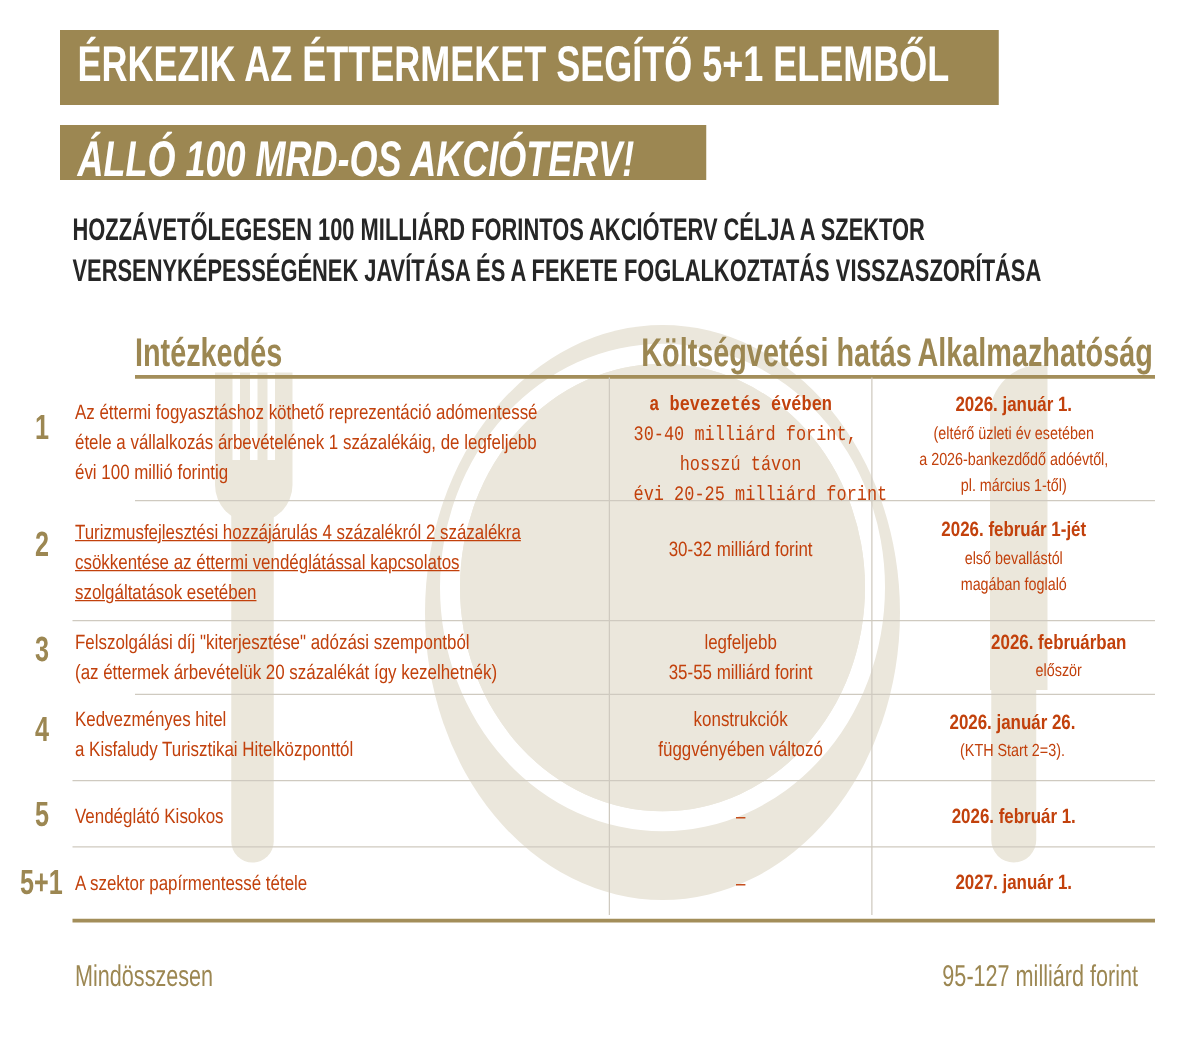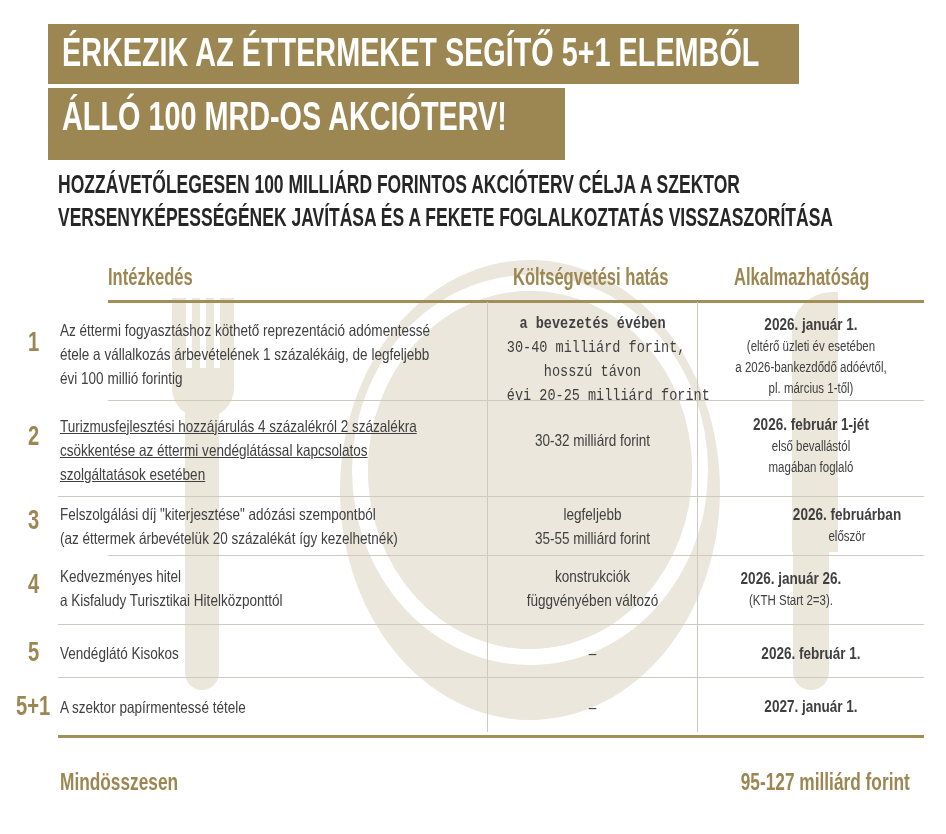--- a/index.html
+++ b/index.html
@@ -5,68 +5,68 @@
   html, body { margin: 0; padding: 0; background: #ffffff; }
   body { width: 946px; height: 834px; position: relative; overflow: hidden;
          font-family: "Liberation Sans", "DejaVu Sans", sans-serif; color: #2b2b2b; }
 
   
   .banner { position: absolute; left: 48px; background: #9c8752; color: #fff;
             font-weight: bold; font-size: 40px; letter-spacing: 0px; line-height: 56px;
             padding: 0 12px 0 14px; white-space: nowrap; overflow: hidden; }
   .banner span { display:inline-block; transform: scaleX(0.72); transform-origin: left center; }
   #banner1 { top: 24px; width: 725px; height: 60px; text-align: center; }
-  #banner2 { top: 88px; width: 491px; height: 72px; }
+  #banner2 { top: 100px; width: 491px; height: 44px; font-style: italic; }
 
   .subtitle { position: absolute; left: 58px; font-weight: bold; font-size: 25px; color: #262626;
               white-space: nowrap; line-height: 32px; }
   .subtitle span { display:inline-block; transform: scaleX(0.70); transform-origin: left center; }
   #sub1 { top: 168px; }
   #sub2 { top: 201px; }
 
   
   .bg { position: absolute; background: #ebe7db; }
   #plate-outer { left: 340px; top: 260px; width: 380px; height: 460px; border-radius: 50%; background:#ebe7dc; }
   #plate-ring { left: 352px; top: 275px; width: 356px; height: 390px; border-radius: 50%; background: transparent;
                 border: 16px solid #ffffff; box-sizing: border-box; }
   #plate-inner { left: 368px; top: 291px; width: 324px; height: 358px; border-radius: 50%; background:#ebe7dc; }
   #fork-head { left: 172px; top: 298px; width: 62px; height: 120px; border-radius: 0 0 30px 30px; }
   #fork-handle { left: 185px; top: 400px; width: 34px; height: 290px; border-radius: 0 0 18px 18px; }
   .tine { position:absolute; background:#fff; width:6px; top:298px; height:70px; }
   #knife-blade { left: 792px; top: 292px; width: 46px; height: 260px; border-radius: 40px 0 0 0; }
   #knife-handle { left: 793px; top: 540px; width: 36px; height: 150px; border-radius: 0 0 18px 18px; }
 
   
-  .hdr { position: absolute; top: 264px; font-weight: bold; font-size: 23px; color: #9c8752; white-space: nowrap; }
+  .hdr { position: absolute; top: 264px; font-weight: bold; font-size: 32px; color: #9c8752; white-space: nowrap; }
   .hdr span { display:inline-block; transform: scaleX(0.72); transform-origin: left center; }
   #hdr-measure { left: 108px; }
   #hdr-budget { left: 513px; }
   #hdr-apply { left: 734px; }
 
   .rule-gold { position: absolute; height: 3px; background: #a38e5a; }
   #rule-top { left: 108px; top: 300px; width: 816px; }
   #rule-bottom { left: 58px; top: 735px; width: 866px; }
 
   .vline { position: absolute; width: 1px; background: #cfcac0; top: 302px; height: 430px; }
   #vline1 { left: 487px; }
   #vline2 { left: 697px; }
 
   .hline { position: absolute; height: 1px; background: #cfcac0; }
 
   .row-num { position: absolute; font-weight: bold; font-size: 28px; color: #9c8752; white-space: nowrap; }
   .row-num span { display:inline-block; transform: scaleX(0.72); transform-origin: left center; }
 
-  .cell { position: absolute; font-size: 16.5px; line-height: 24px; color: #404040; white-space: nowrap; }
+  .cell { position: absolute; font-size: 16.5px; line-height: 24px; color: #c2410c; white-space: nowrap; }
   .cell span.l { display:block; transform: scaleX(0.82); transform-origin: left center; }
   .cell.c span.l { transform-origin: center center; text-align: center; }
   .cell.c { text-align: center; }
   .b { font-weight: bold; }
   .small { font-size: 14px; line-height: 21px; }
 
-  .footer { position: absolute; top: 768px; font-weight: bold; font-size: 24px; color: #9c8752; white-space: nowrap; }
+  .footer { position: absolute; top: 768px; font-weight: normal; font-size: 24px; color: #9c8752; white-space: nowrap; }
   .footer span { display:inline-block; transform: scaleX(0.72); }
   #footer-label { left: 60px; }
   #footer-label span { transform-origin: left center; }
   #footer-total { right: 36px; }
   #footer-total span { transform-origin: right center; }
 </style>
 </head>
 <body>
 
 <div class="bg" id="plate-outer"></div>
@@ -157,21 +157,21 @@
 <div>
   <div class="row-num" style="left:28px; top:568px;"><span>4</span></div>
   <div class="cell" style="left:60px; top:564px; width:420px;">
     <span class="l">Kedvezményes hitel</span>
     <span class="l">a Kisfaludy Turisztikai Hitelközponttól</span>
   </div>
   <div class="cell c" style="left:488px; top:564px; width:209px;">
     <span class="l">konstrukciók</span>
     <span class="l">függvényében változó</span>
   </div>
-  <div class="cell c" style="left:678px; top:566px; width:226px;">
+  <div class="cell c" style="left:697px; top:566px; width:226px;">
     <span class="l b">2026. január 26.</span>
     <span class="l small">(KTH Start 2=3).</span>
   </div>
 </div>
 
 <div>
   <div class="row-num" style="left:28px; top:636px;"><span>5</span></div>
   <div class="cell" style="left:60px; top:641px; width:420px;">
     <span class="l">Vendéglátó Kisokos</span>
   </div>

